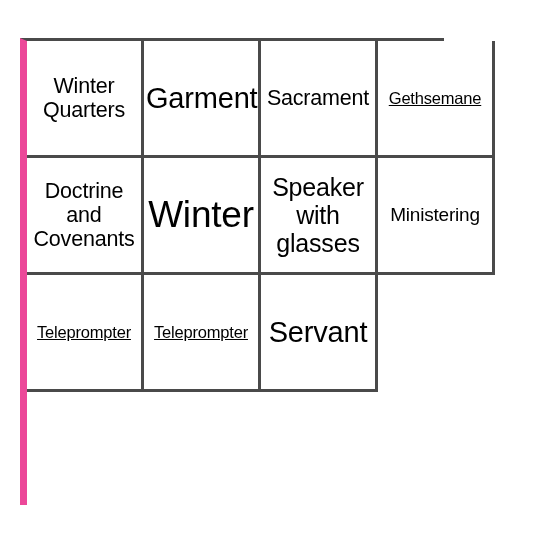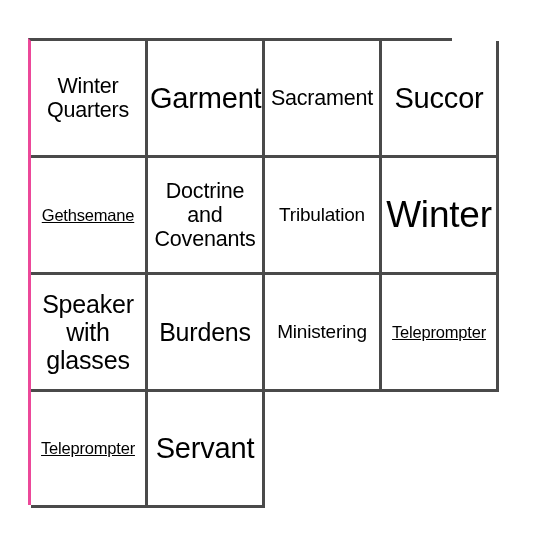--- a/index.html
+++ b/index.html
@@ -10,30 +10,30 @@
   body {
     width: 544px;
     height: 544px;
     background: #ffffff;
     font-family: "Liberation Sans", sans-serif;
     overflow: hidden;
   }
 
   #bingo-card {
     position: absolute;
-    left: 28px;
+    left: 20px;
     top: 38px;
     width: 424px;
     height: 467px;
     box-sizing: border-box;
     display: grid;
     grid-template-columns: 117px 117px 117px 117px;
     grid-template-rows: 117px 117px 117px 116px;
     border-top: 3px solid #4a4a4a;
-    border-left: 3px solid #ec4899;
+    border-left: 7px solid #ec4899;
     background: #ffffff;
   }
 
   .bingo-cell {
     box-sizing: border-box;
     border-right: 3px solid #4a4a4a;
     border-bottom: 3px solid #4a4a4a;
     display: flex;
     align-items: center;
     justify-content: center;
@@ -68,39 +68,30 @@
     <div class="bingo-cell">
       <span class="cell-text sz-m">Winter Quarters</span>
     </div>
     <div class="bingo-cell">
       <span class="cell-text sz-xl">Garment</span>
     </div>
     <div class="bingo-cell">
       <span class="cell-text sz-m">Sacrament</span>
     </div>
     <div class="bingo-cell">
-      <span class="cell-text sz-xl">Succor</span>
-    </div>
-    <div class="bingo-cell">
       <span class="cell-text sz-xs">Gethsemane</span>
     </div>
     <div class="bingo-cell">
       <span class="cell-text sz-m">Doctrine and Covenants</span>
     </div>
     <div class="bingo-cell">
-      <span class="cell-text sz-s">Tribulation</span>
-    </div>
-    <div class="bingo-cell">
       <span class="cell-text sz-xxl">Winter</span>
     </div>
     <div class="bingo-cell">
       <span class="cell-text sz-l">Speaker with glasses</span>
-    </div>
-    <div class="bingo-cell">
-      <span class="cell-text sz-l">Burdens</span>
     </div>
     <div class="bingo-cell">
       <span class="cell-text sz-s">Ministering</span>
     </div>
     <div class="bingo-cell">
       <span class="cell-text sz-xs">Teleprompter</span>
     </div>
     <div class="bingo-cell">
       <span class="cell-text sz-xs">Teleprompter</span>
     </div>

